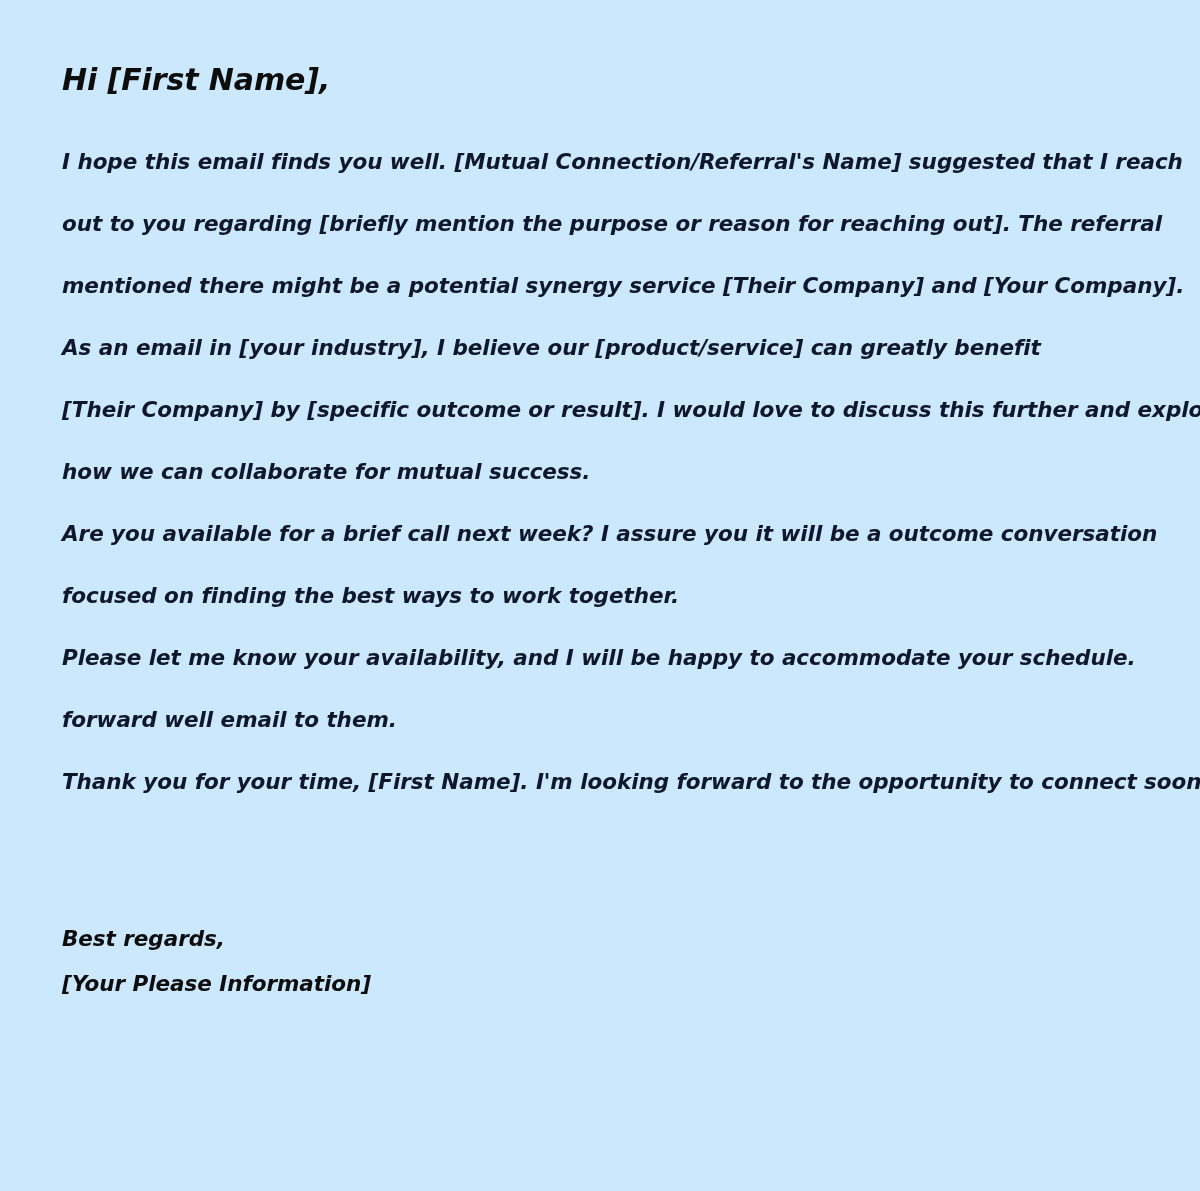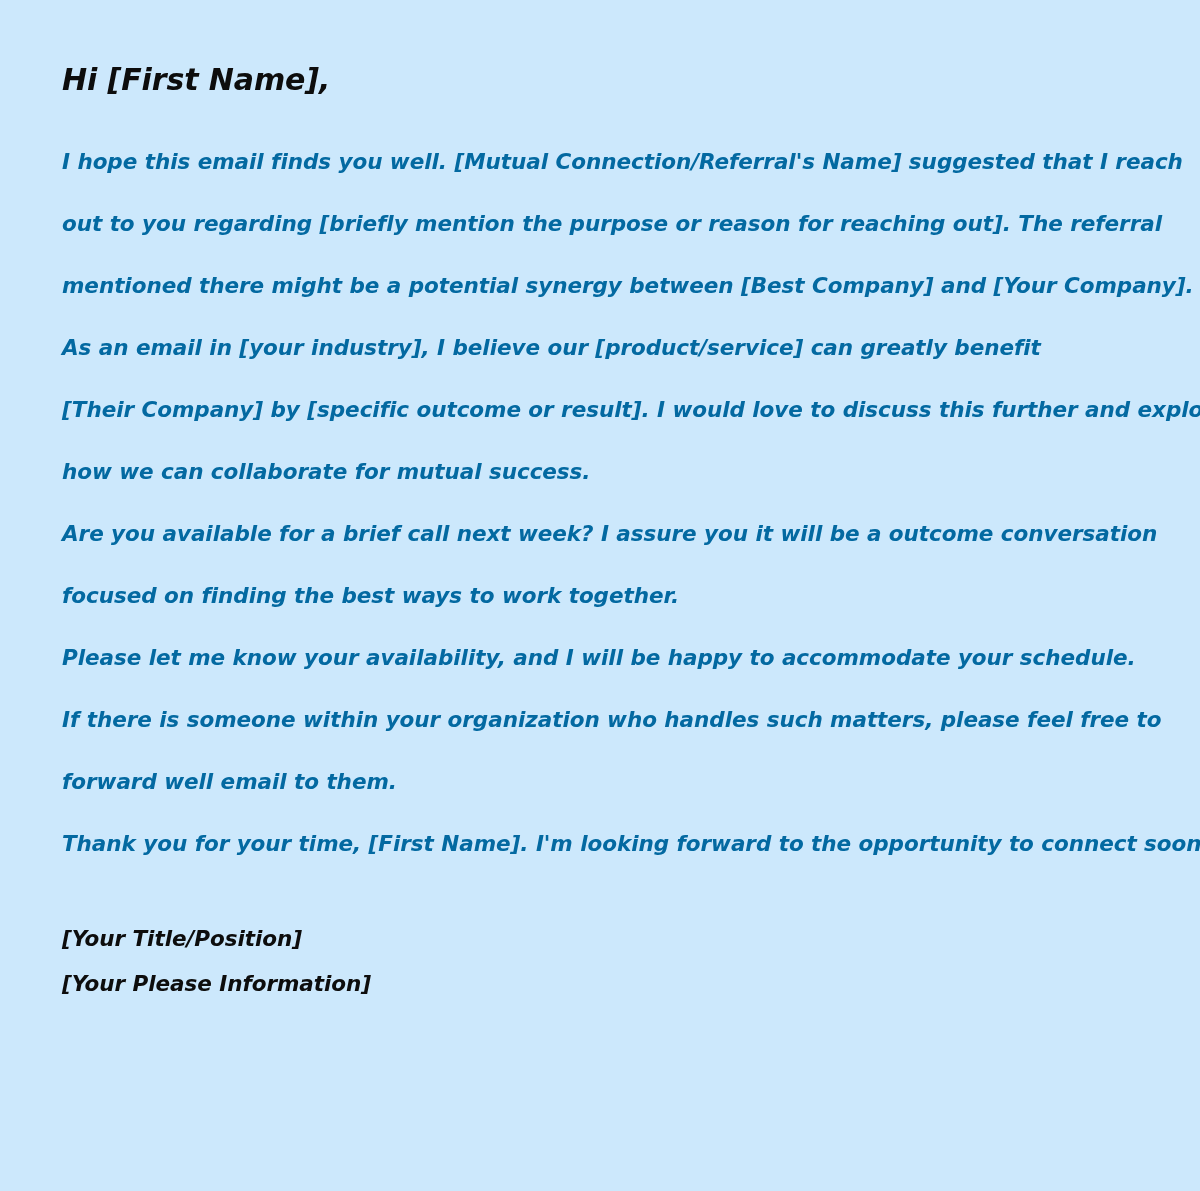--- a/index.html
+++ b/index.html
@@ -35,21 +35,21 @@
   .email-body {
     position: absolute;
     left: 62px;
     top: 148px;
     width: 1090px;
   }
   .body-line {
     font-size: 21.5px;
     font-weight: bold;
     font-style: italic;
-    color: #0369a1;
+    color: #0f172a;
     height: 62px;
     line-height: 28px;
     letter-spacing: -0.05px;
     white-space: nowrap;
   }
   .email-signature {
     position: absolute;
     left: 62px;
     top: 925px;
   }
@@ -67,30 +67,29 @@
 </head>
 <body>
 
 <div class="email-card">
 
   <div class="email-greeting">Hi [First Name],</div>
 
   <div class="email-body">
     <div class="body-line">I hope this email finds you well. [Mutual Connection/Referral's Name] suggested that I reach</div>
     <div class="body-line">out to you regarding [briefly mention the purpose or reason for reaching out]. The referral</div>
-    <div class="body-line">mentioned there might be a potential synergy between [Best Company] and [Your Company].</div>
+    <div class="body-line">mentioned there might be a potential synergy service [Their Company] and [Your Company].</div>
     <div class="body-line">As an email in [your industry], I believe our [product/service] can greatly benefit</div>
     <div class="body-line">[Their Company] by [specific outcome or result]. I would love to discuss this further and explore</div>
     <div class="body-line">how we can collaborate for mutual success.</div>
     <div class="body-line">Are you available for a brief call next week? I assure you it will be a outcome conversation</div>
     <div class="body-line">focused on finding the best ways to work together.</div>
     <div class="body-line">Please let me know your availability, and I will be happy to accommodate your schedule.</div>
-    <div class="body-line">If there is someone within your organization who handles such matters, please feel free to</div>
     <div class="body-line">forward well email to them.</div>
     <div class="body-line">Thank you for your time, [First Name]. I'm looking forward to the opportunity to connect soon.</div>
   </div>
 
   <div class="email-signature">
-    <div class="signature-line">[Your Title/Position]</div>
+    <div class="signature-line">Best regards,</div>
     <div class="signature-line">[Your Please Information]</div>
   </div>
 
 </div>
 
 </body></html>

